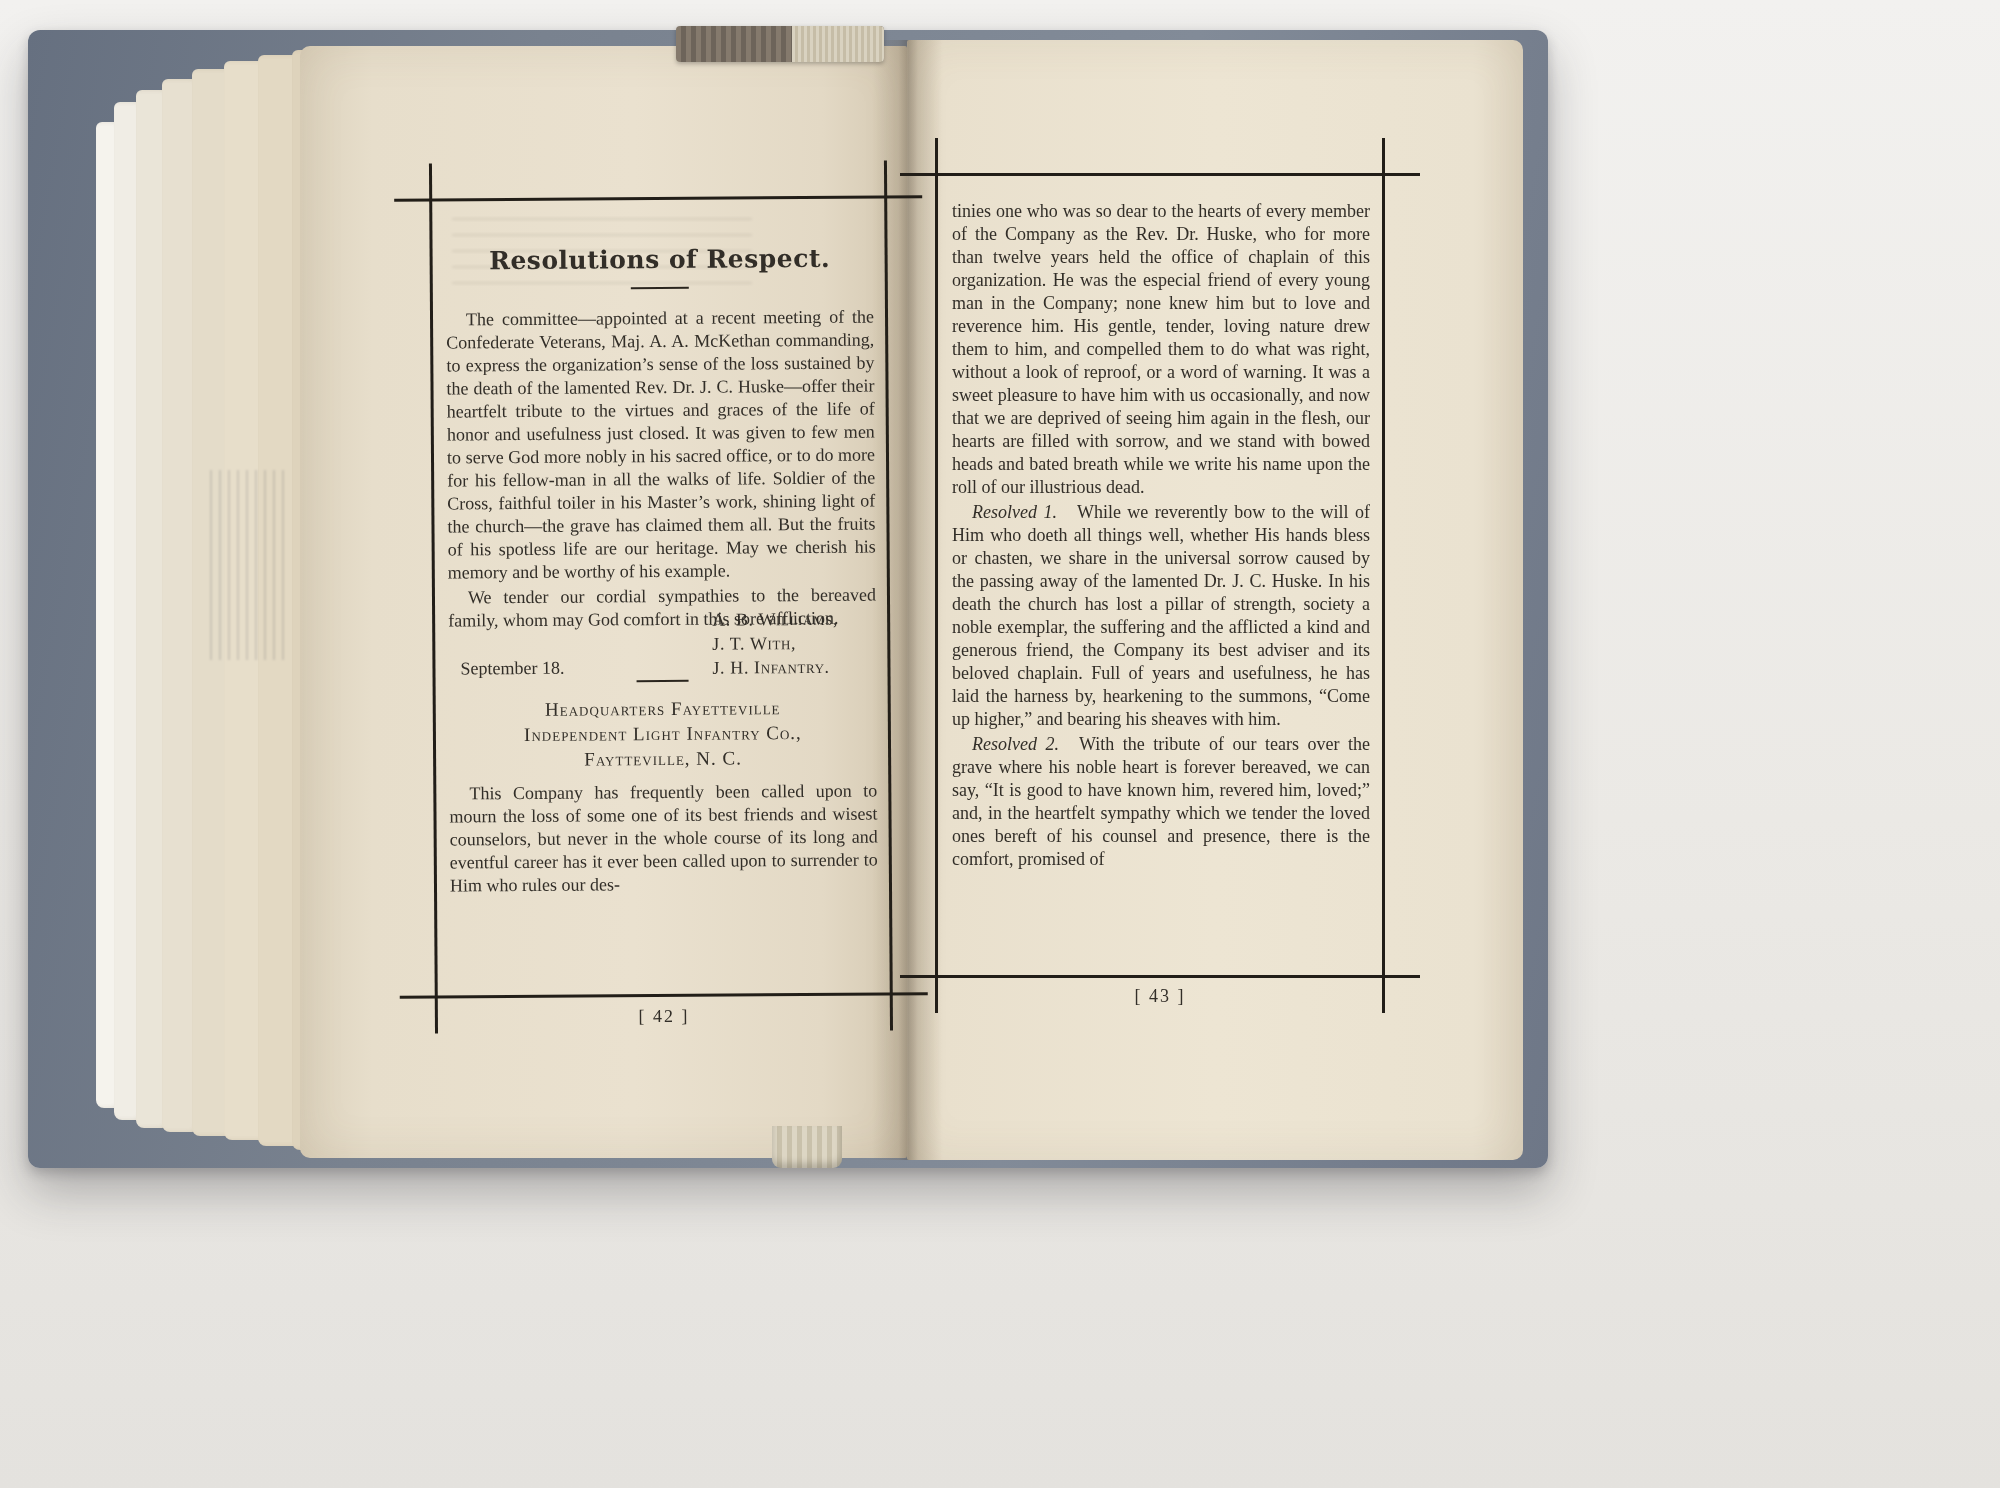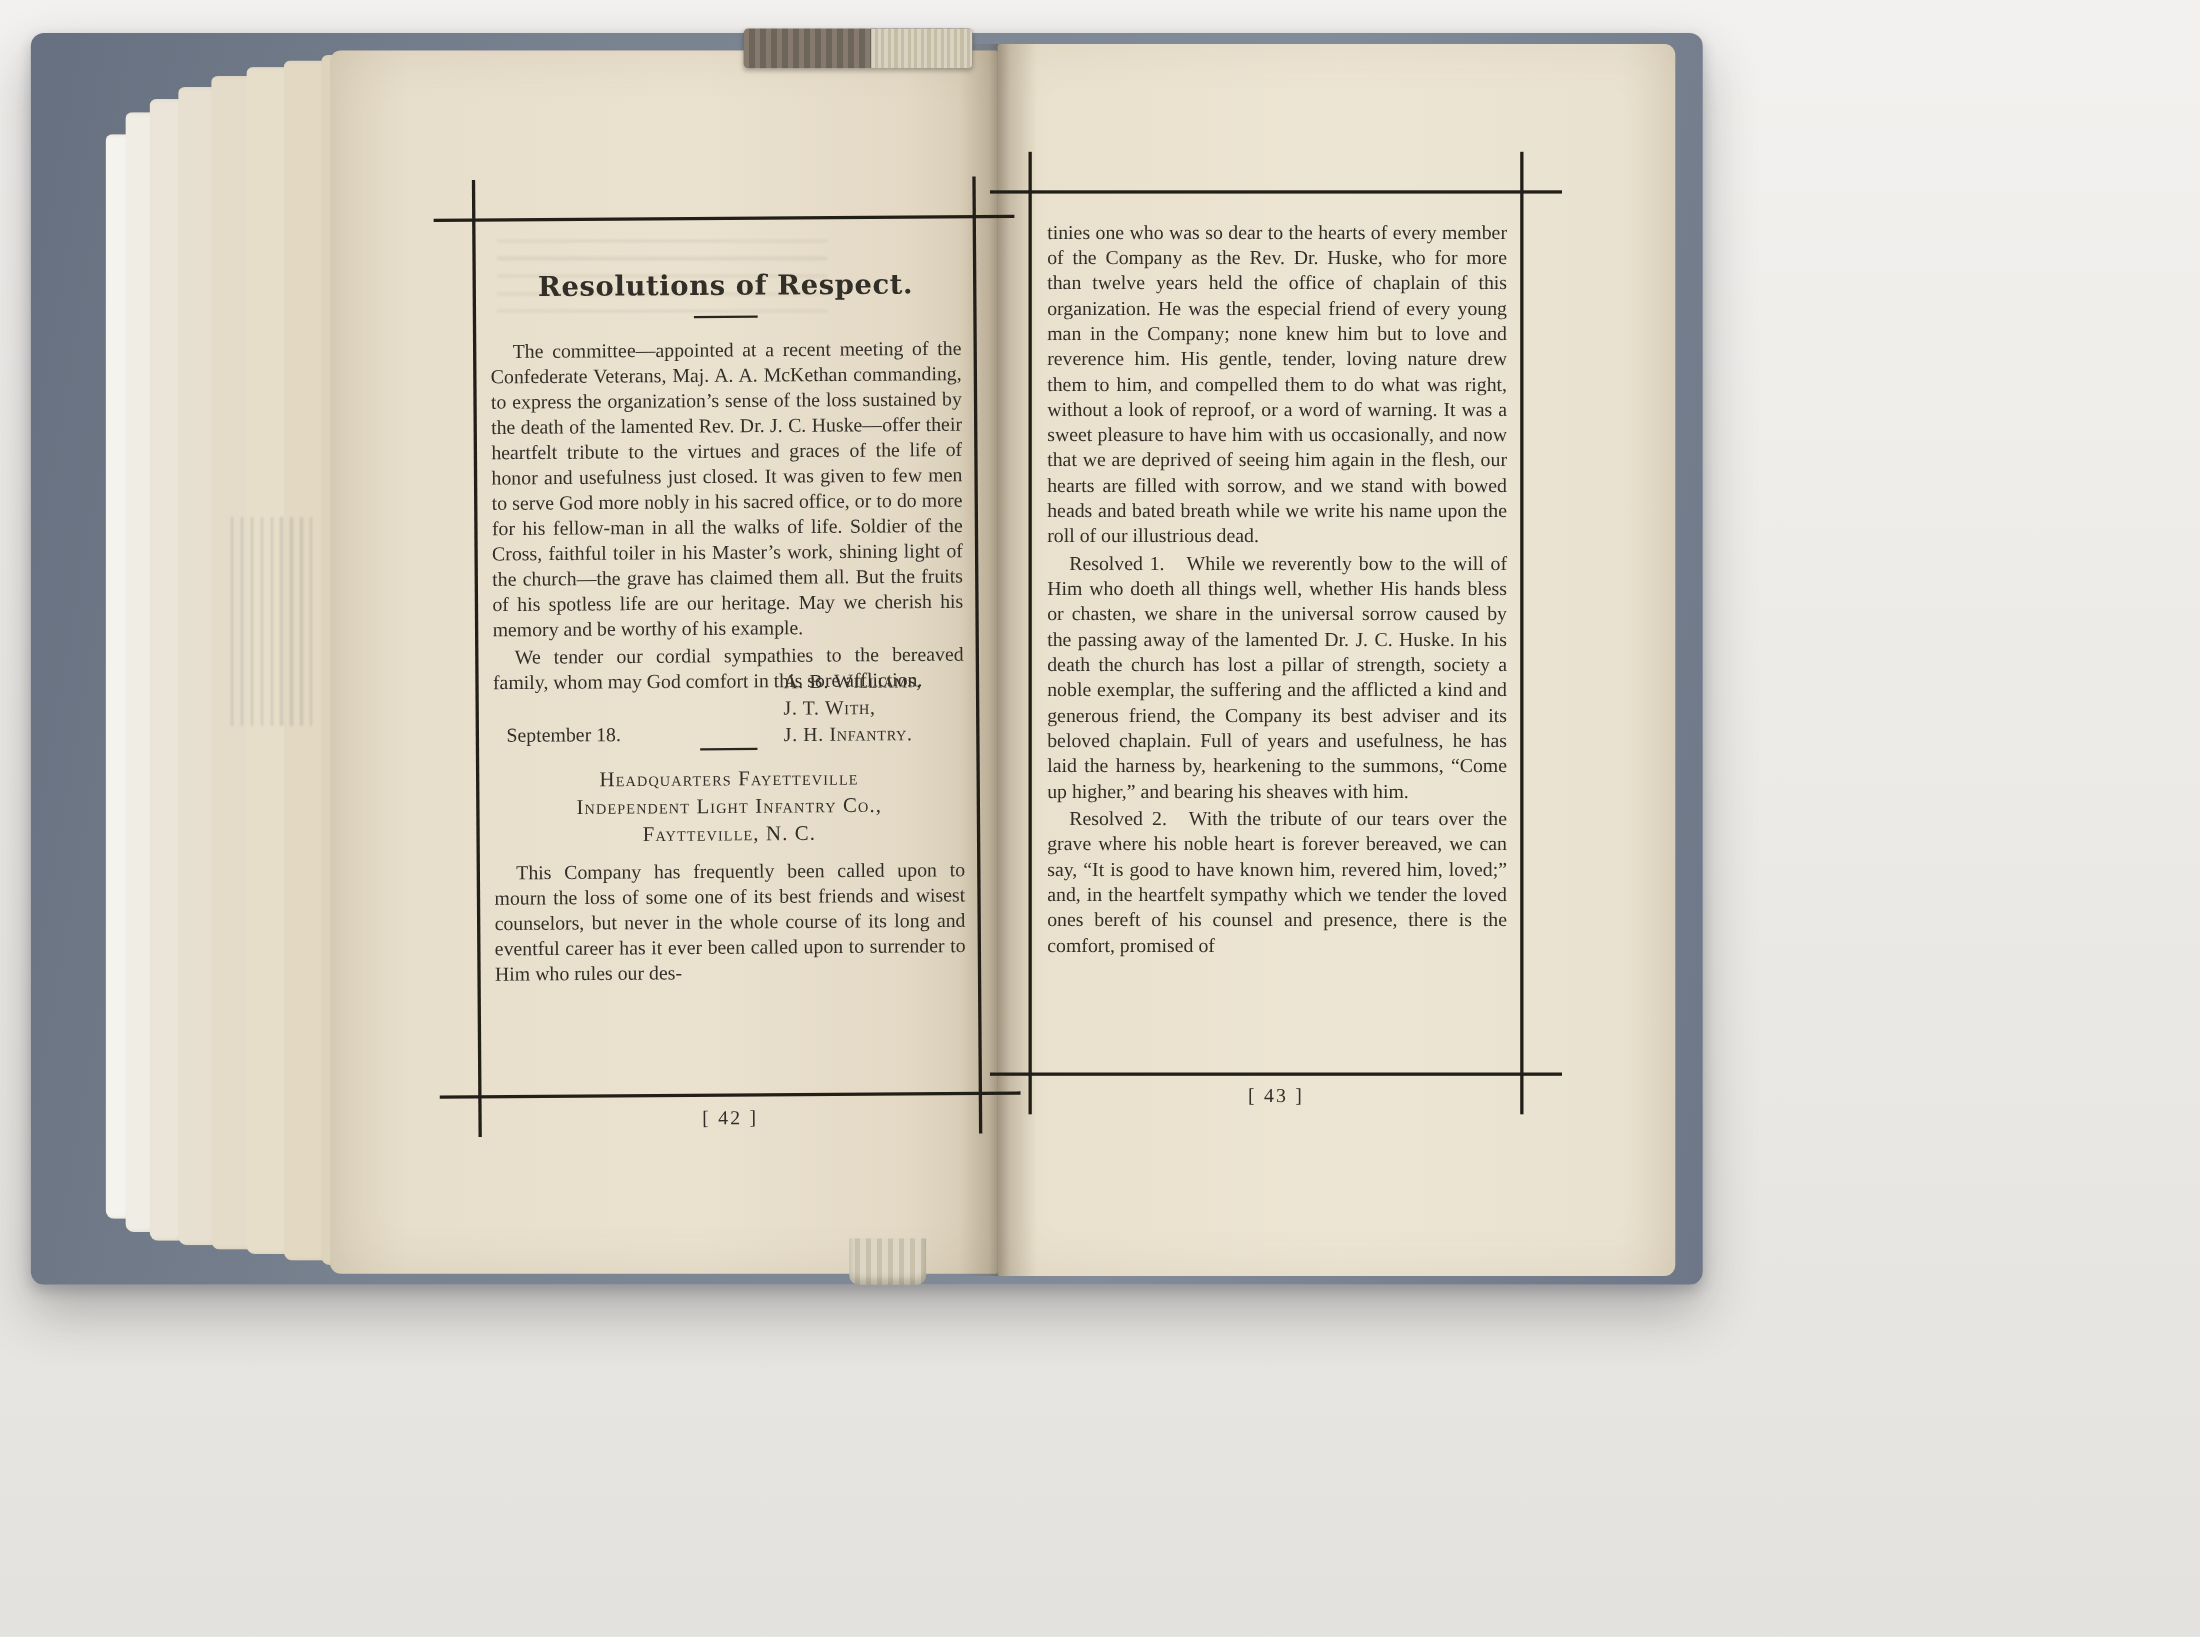--- a/index.html
+++ b/index.html
@@ -86,21 +86,21 @@
 
   .sig-block { position:relative; height:56px; margin-top:-23px; }
   .sig-names { position:absolute; left:264px; top:0; line-height:24px; text-align:left; }
   .sc { font-variant:small-caps; letter-spacing:.6px; }
   .sig-date { position:absolute; left:12px; top:48px; }
 
   .hq-heading { text-align:center; font-variant:small-caps; letter-spacing:1px;
     font-size:19px; line-height:25px; }
   .hq-para { margin-top:10px; }
 
-  .res-label { margin-right:20px; }
+  .res-label { font-style:italic; margin-right:20px; }
   .res-para { text-indent:20px; margin-top:2px; }
 
   .folio { position:absolute; text-align:center; font-size:18px; letter-spacing:2px; }
   .folio-left  { left:42px; top:856px; width:458px; }
   .folio-right { left:35px; top:858px; width:450px; }
 </style>
 </head>
 <body>
 
 <div id="scene">

